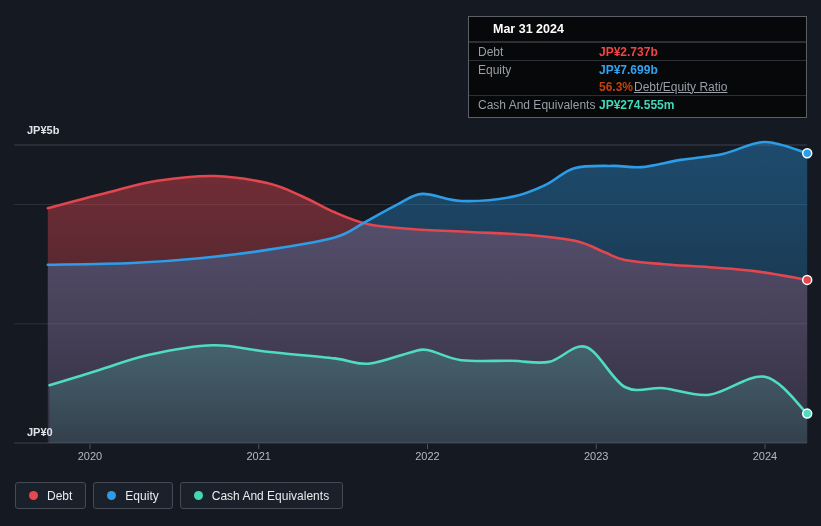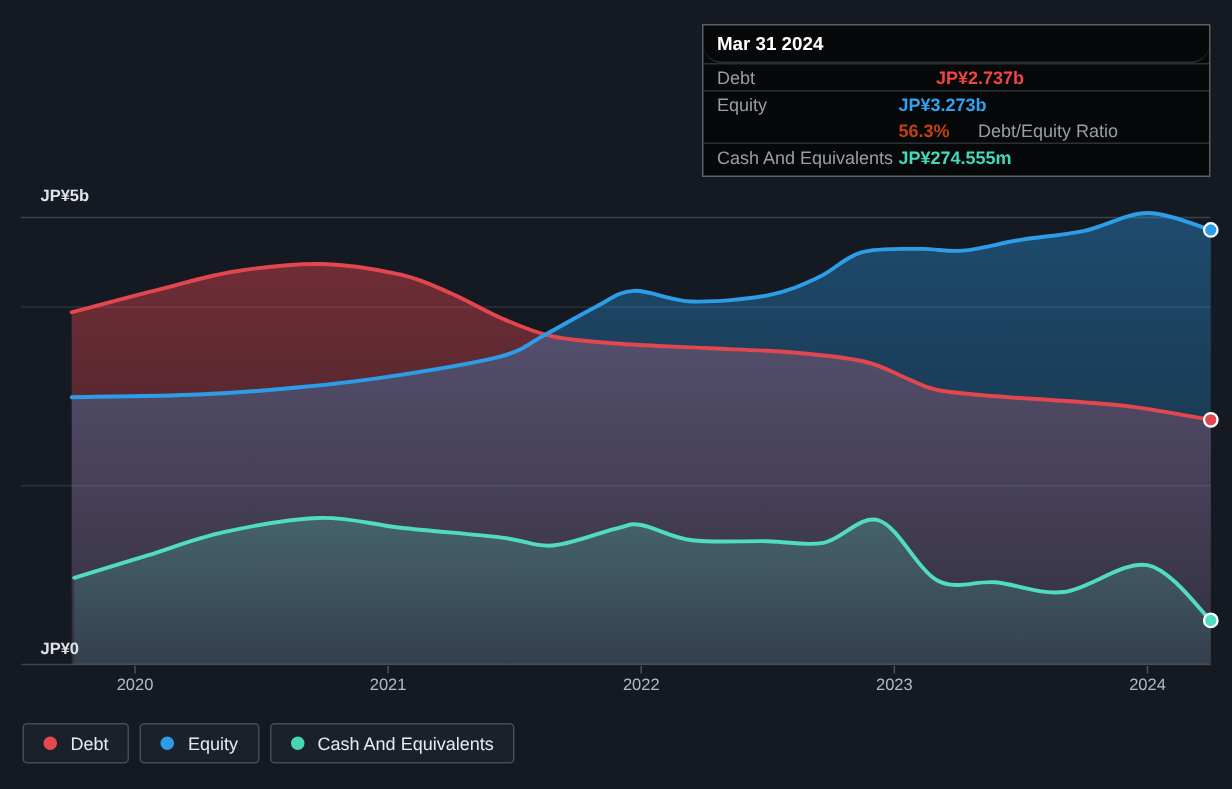--- a/index.html
+++ b/index.html
@@ -13,27 +13,27 @@
   svg text{font-family:"Liberation Sans", sans-serif;}
   .y-label{fill:#dfe3e8;font-size:11px;font-weight:bold;}
   .x-label{fill:#b5bac1;font-size:11px;}
 
   
   .tooltip{
     position:absolute;left:468px;top:16px;width:339px;
     background:#060809;border:1px solid #5a6066;
     color:#fff;font-size:12px;box-sizing:border-box;z-index:3;
   }
-  .tt-title{height:24px;line-height:25px;padding:0 9px;font-weight:bold;font-size:12.5px;border-bottom:1px solid #2b3036;color:#ffffff;border-radius:12px;}
+  .tt-title{height:24px;line-height:25px;padding:0 24px;font-weight:bold;font-size:12.5px;border-bottom:1px solid #2b3036;color:#ffffff;}
   .tt-row{display:flex;align-items:center;height:17px;padding:0 9px;}
   .tt-row.sep{border-top:1px solid #2b3036;}
   .tt-row.tall{height:18px;padding-bottom:3px;}
   .tt-label{width:121px;color:#989fa7;flex-shrink:0;}
   .tt-value{font-weight:bold;}
-  .tt-ratio-text{color:#989fa7;margin-left:19px;}
+  .tt-ratio-text{color:#989fa7;margin-left:1px;text-decoration:underline;}
 
   
   .legend{position:absolute;left:15px;top:482px;display:flex;gap:7px;z-index:3;}
   .legend-item{
     display:flex;align-items:center;gap:9px;
     height:27px;padding:0 13px;box-sizing:border-box;
     background:#1b212a;border:1px solid #454b54;border-radius:3px;
     color:#e8ebee;font-size:12px;cursor:pointer;
   }
   .legend-dot{width:9px;height:9px;border-radius:50%;flex-shrink:0;}
@@ -98,25 +98,25 @@
       </g>
 
     <text class="y-label" x="27" y="134">JP¥5b</text>
     <text class="y-label" x="27" y="436">JP¥0</text>
   </svg>
 
   <div class="tooltip">
     <div class="tt-title">Mar 31 2024</div>
     <div class="tt-row sep">
       <span class="tt-label">Debt</span>
-      <span class="tt-value" style="color: rgb(240, 68, 70); margin-left: 25px;">JP¥2.737b</span>
+      <span class="tt-value" style="color: rgb(240, 68, 70);">JP¥2.737b</span>
     </div>
     <div class="tt-row sep">
       <span class="tt-label">Equity</span>
-      <span class="tt-value" style="color: rgb(51, 161, 238);">JP¥3.273b</span>
+      <span class="tt-value" style="color: rgb(51, 161, 238);">JP¥7.699b</span>
     </div>
     <div class="tt-row">
       <span class="tt-label"></span>
       <span class="tt-value" style="color:#c2410c">56.3%</span>
       <span class="tt-ratio-text">Debt/Equity Ratio</span>
     </div>
     <div class="tt-row sep tall">
       <span class="tt-label">Cash And Equivalents</span>
       <span class="tt-value" style="color: rgb(65, 217, 185);">JP¥274.555m</span>
     </div>

